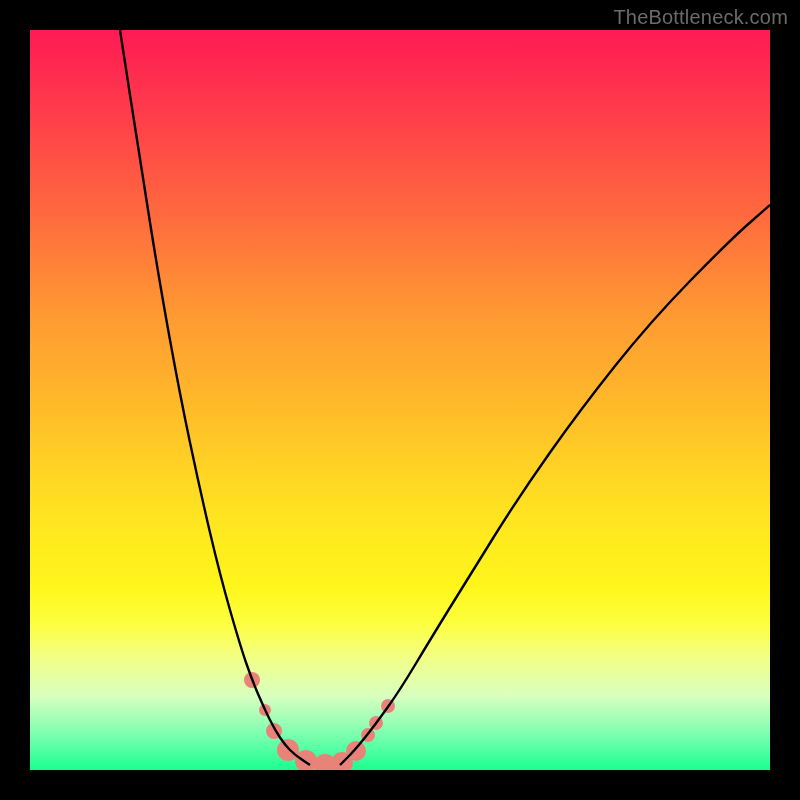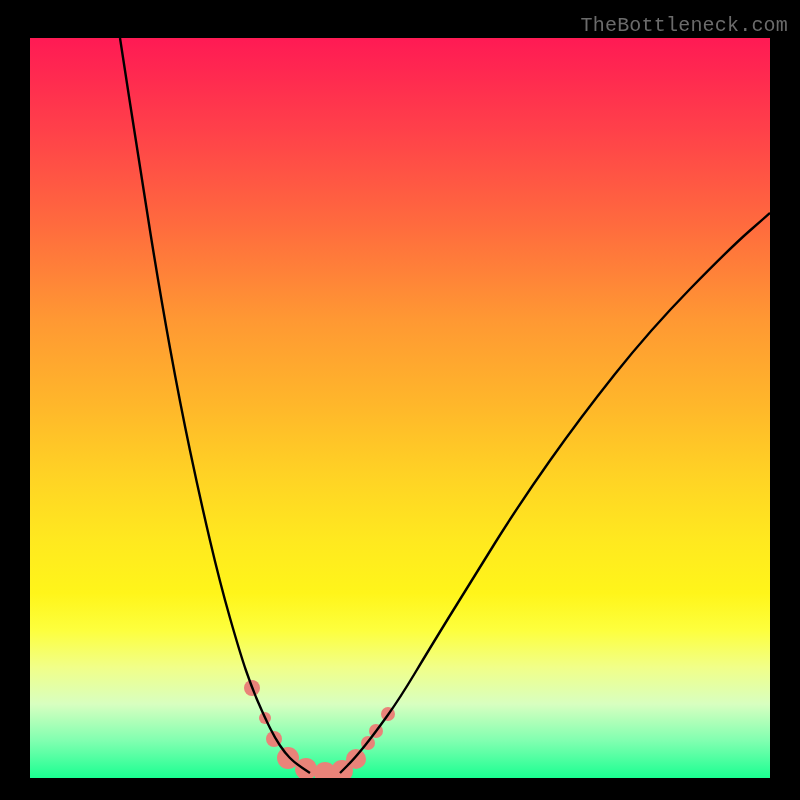--- a/index.html
+++ b/index.html
@@ -7,25 +7,24 @@
     padding: 0;
     width: 800px;
     height: 800px;
     background: #000;
     overflow: hidden;
     font-family: Arial, Helvetica, sans-serif;
   }
   .frame {
     position: absolute;
     left: 0;
-    top: 8px;
+    top: 0;
     width: 800px;
     height: 592px;
     background: #000;
-    font-family: Liberation Mono, monospace;
   }
   .plot {
     position: absolute;
     left: 30px;
     top: 30px;
     width: 740px;
     height: 740px;
     background: linear-gradient(to bottom,
       #ff1a54 0%,
       #ff3f4a 12%,

